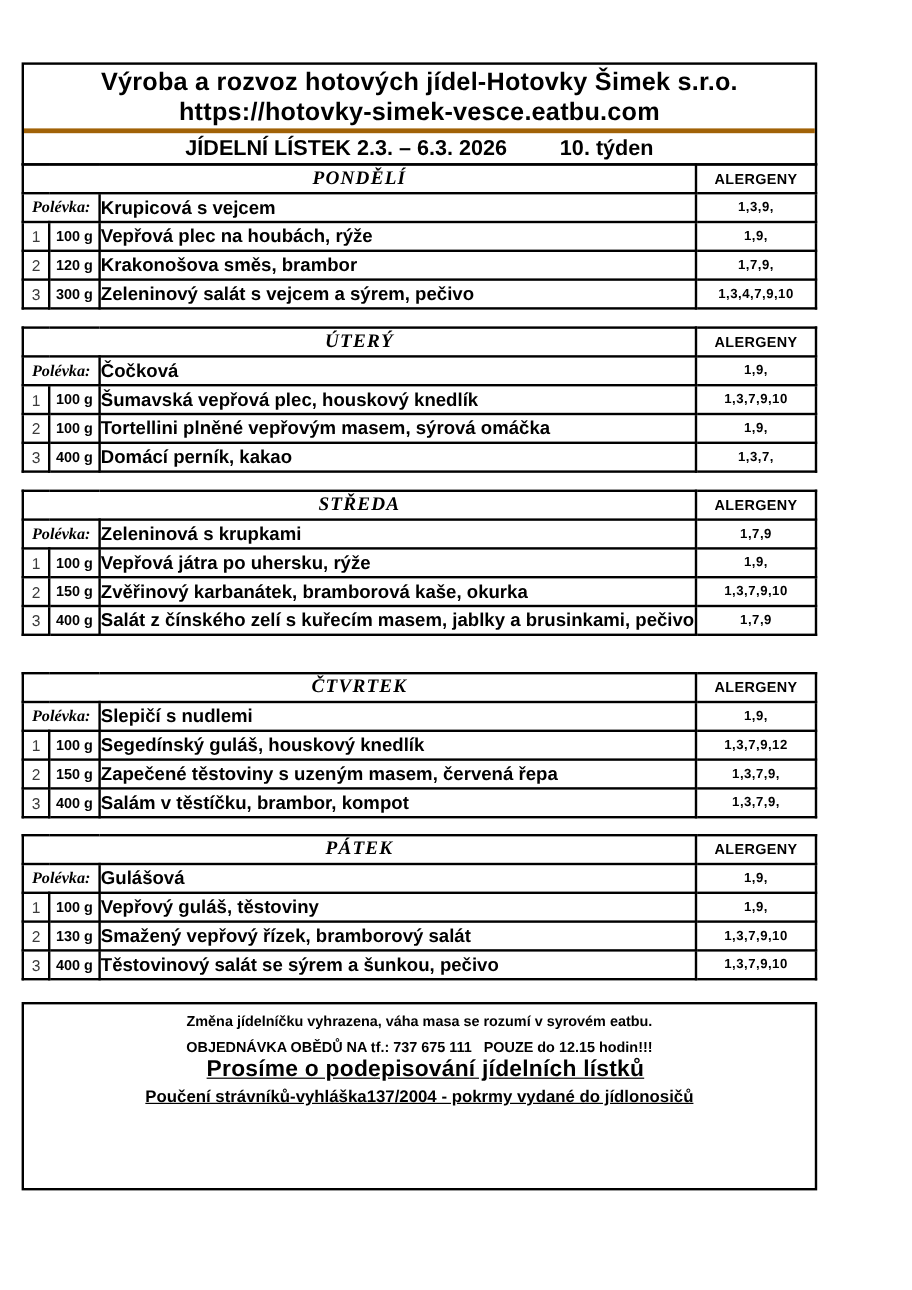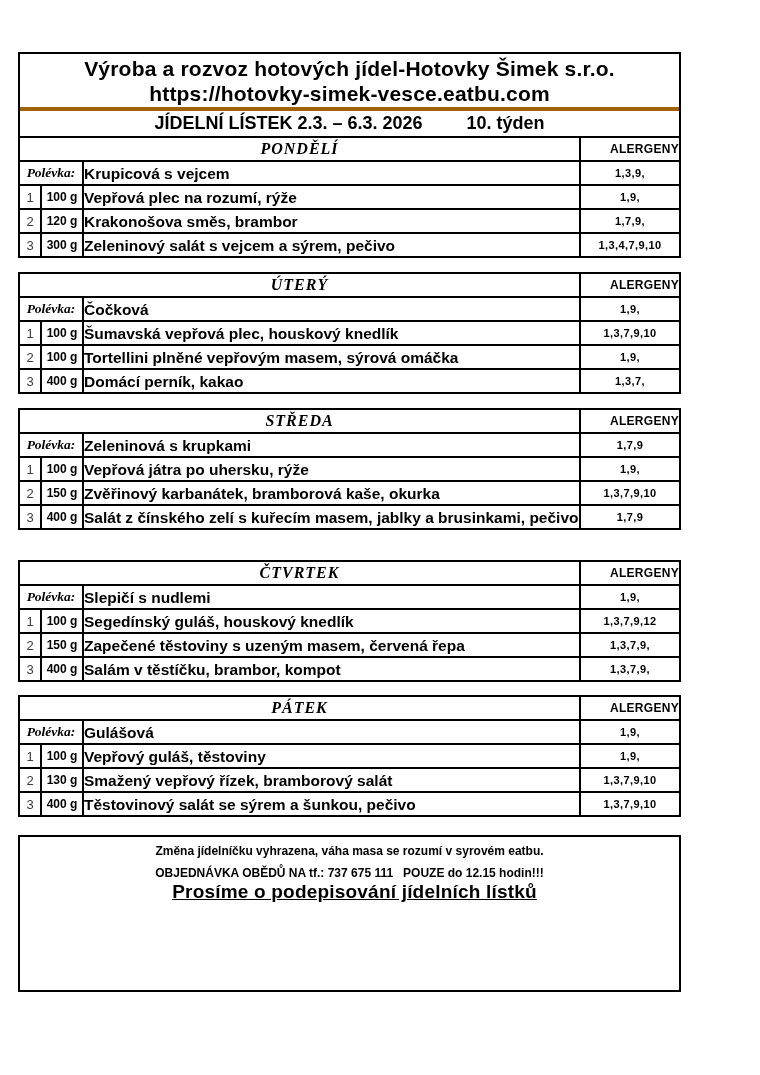--- a/index.html
+++ b/index.html
@@ -36,21 +36,21 @@
     .t-mon { margin-top:-2px; }
     .t-tue { margin-top:14px; }
     .t-wed { margin-top:14px; }
     .t-thu { margin-top:30px; }
     .t-fri { margin-top:13px; }
 
     td.dayname {
       font-family:"Liberation Serif", serif; font-style:italic; font-weight:bold;
       font-size:16px; text-align:center; letter-spacing:1px;
     }
-    td.alg-h { font-weight:bold; font-size:12px; text-align:right; letter-spacing:0.3px; }
+    td.alg-h { font-weight:bold; font-size:12px; text-align:center; letter-spacing:0.3px; }
     td.soup-label {
       font-family:"Liberation Serif", serif; font-style:italic; font-weight:bold;
       font-size:13.5px; text-align:center;
     }
     td.meal {
       font-weight:bold; font-size:15.5px; padding:1px 4px 1px 6px;
       line-height:19px;
     }
     td.no { font-size:13px; font-weight:normal; color:#3c3c3c; text-align:center; }
     td.wt { font-weight:bold; font-size:12px; text-align:center; }
@@ -98,21 +98,21 @@
         <td class="alg-h">ALERGENY</td>
       </tr>
       <tr>
         <td colspan="2" class="soup-label">Polévka:</td>
         <td class="meal">Krupicová s vejcem</td>
         <td class="alg">1,3,9,</td>
       </tr>
       <tr>
         <td class="no">1</td>
         <td class="wt">100 g</td>
-        <td class="meal">Vepřová plec na rozumí, rýže</td>
+        <td class="meal">Vepřová plec na houbách, rýže</td>
         <td class="alg">1,9,</td>
       </tr>
       <tr>
         <td class="no">2</td>
         <td class="wt">120 g</td>
         <td class="meal">Krakonošova směs, brambor</td>
         <td class="alg">1,7,9,</td>
       </tr>
       <tr>
         <td class="no">3</td>
@@ -272,16 +272,17 @@
         <td class="meal">Těstovinový salát se sýrem a šunkou, pečivo</td>
         <td class="alg">1,3,7,9,10</td>
       </tr>
     </tbody>
       </table>
 
     <div class="footer-box">
       <div class="f1">Změna jídelníčku vyhrazena, váha masa se rozumí v syrovém eatbu.</div>
       <div class="f2">OBJEDNÁVKA OBĚDŮ NA tf.: 737 675 111   POUZE do 12.15 hodin!!!</div>
       <div class="f4">Prosíme o podepisování jídelních lístků</div>
+      <div class="f5">Poučení strávníků-vyhláška137/2004 - pokrmy vydané do jídlonosičů</div>
     </div>
 
   </div>
 </div>
 
 </body></html>

